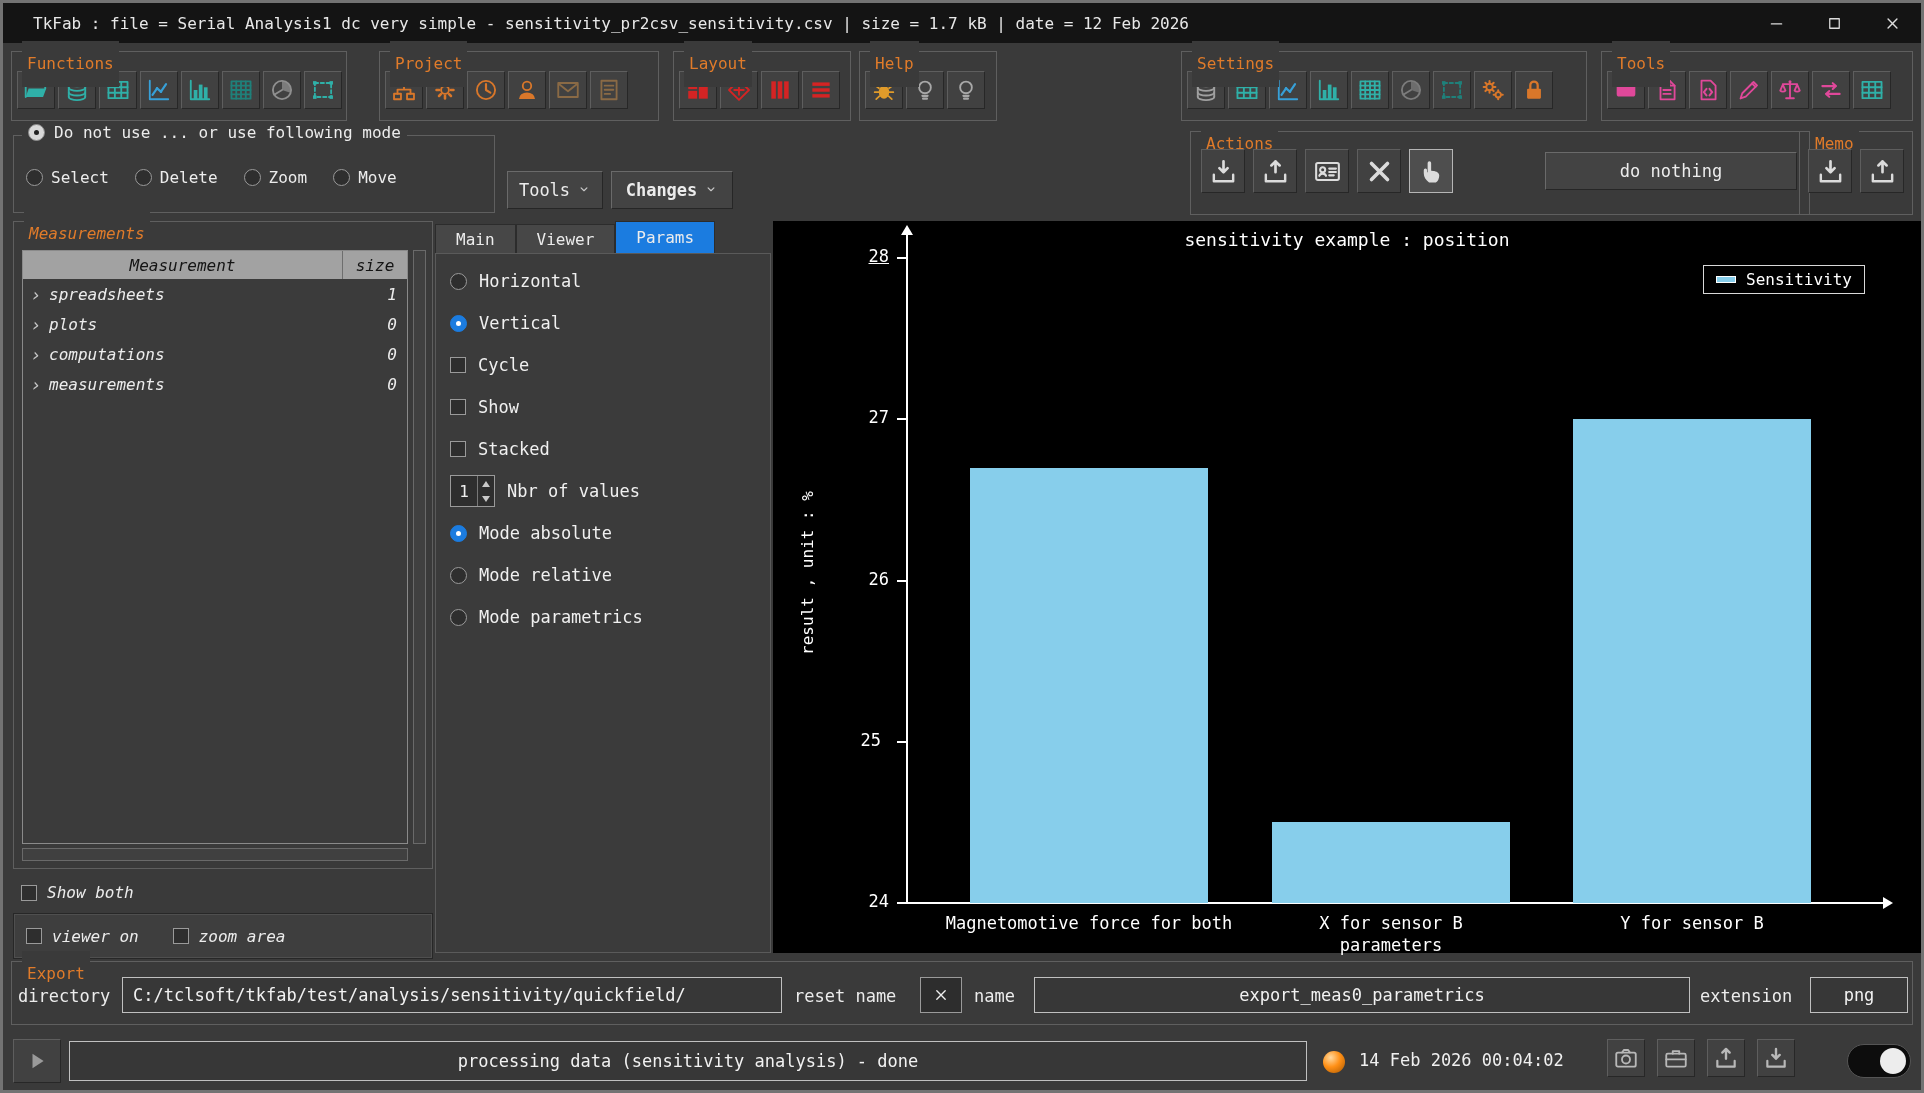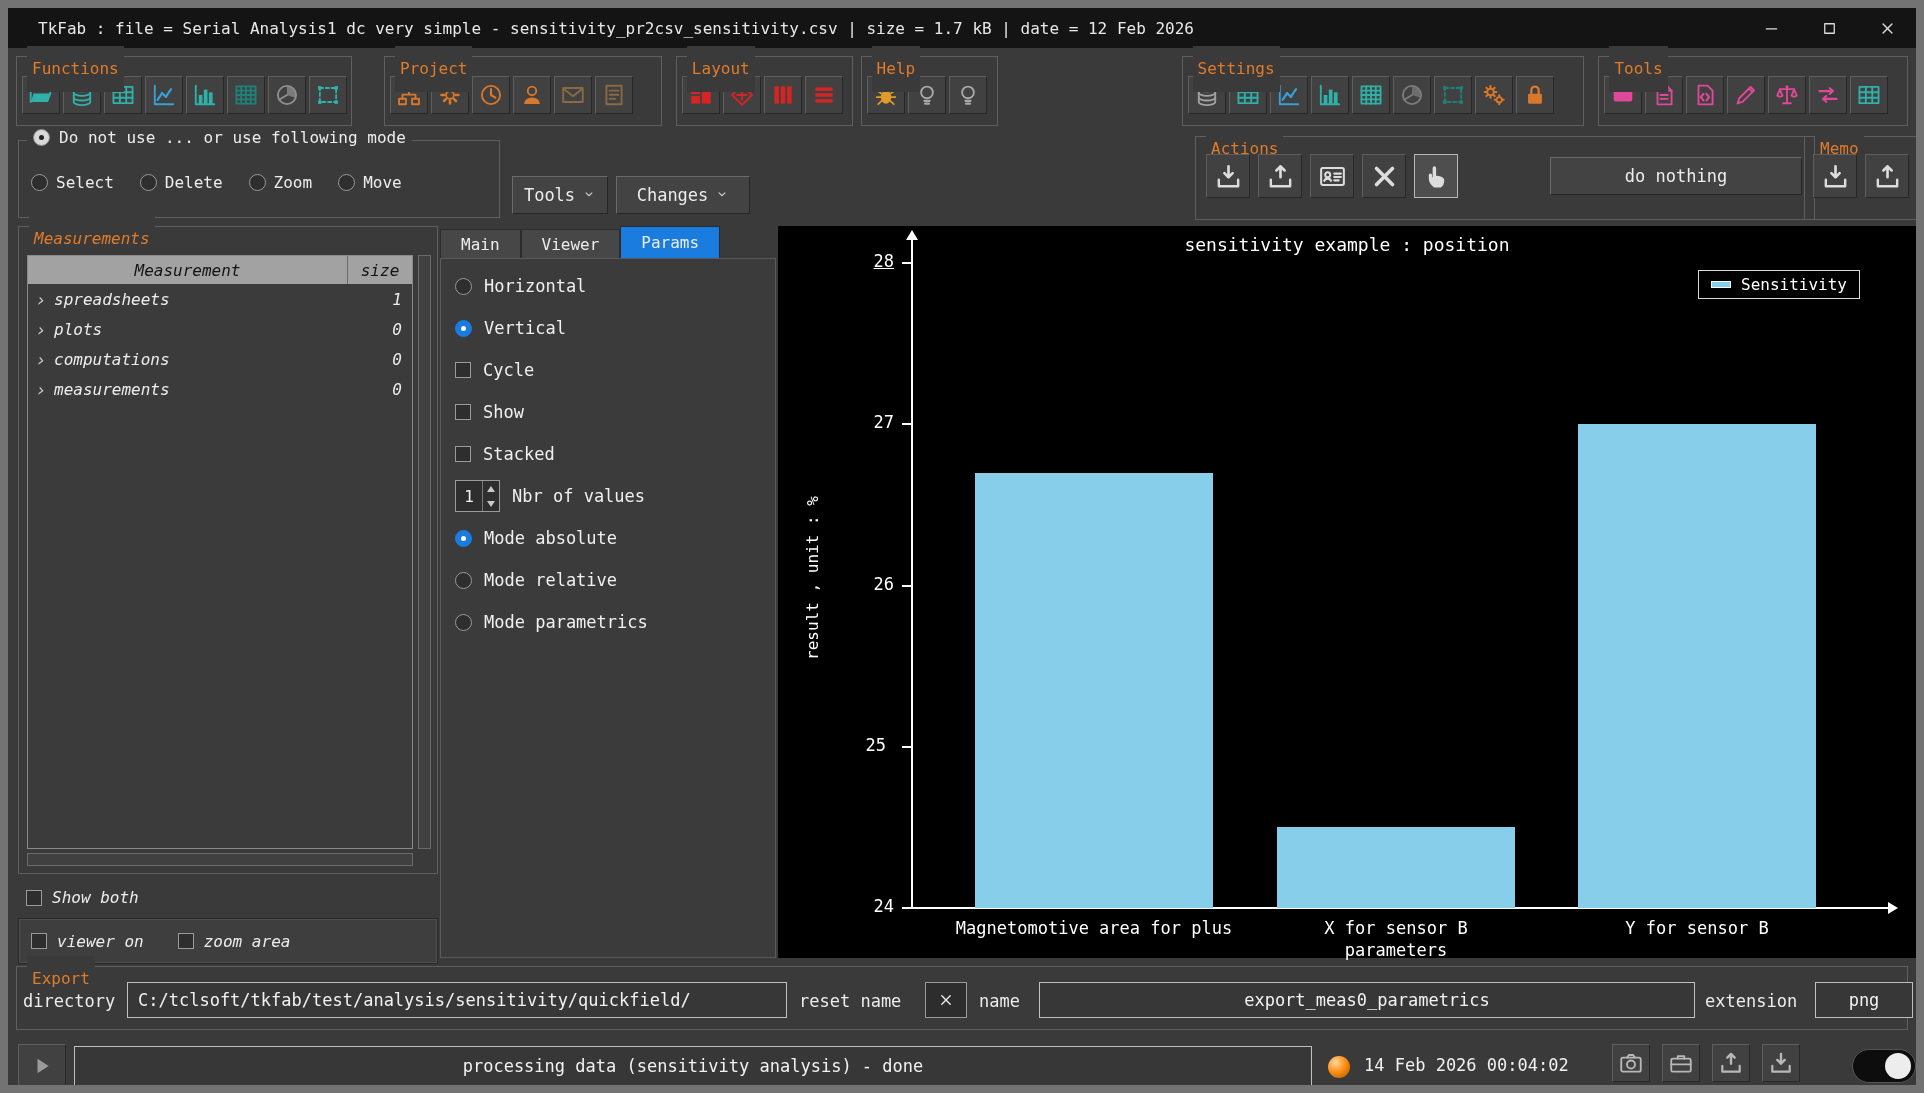--- a/index.html
+++ b/index.html
@@ -1,19 +1,19 @@
 <!DOCTYPE html>
 <html><head>
 <meta charset="utf-8">
 <style>
   * { box-sizing: border-box; margin: 0; padding: 0; }
   html,body { background:#000; }
   body { font-family:"DejaVu Sans Mono","Liberation Mono",monospace; }
   #app { position:relative; width:1924px; height:1093px; background:#3a3a3a;
-         border:8px solid #737373; overflow:hidden; color:#ececec; }
+         border:3px solid #737373; overflow:hidden; color:#ececec; }
 
   
   .titlebar { position:absolute; left:0; right:0; top:0; height:40px; background:#141414;
               display:flex; align-items:center; padding-left:30px; }
   .titletext { color:#e8e8e8; font-size:16px; white-space:nowrap; }
   .win-controls { position:absolute; right:0; top:0; height:40px; display:flex; }
   .win-btn { width:58px; height:40px; display:flex; align-items:center; justify-content:center; color:#dcdcdc; }
   .win-btn svg { width:19px; height:19px; }
 
   
@@ -46,21 +46,21 @@
   .radio.checked { background:#1b7ce0; border-color:#1b7ce0; }
   .radio.checked::after { content:""; position:absolute; inset:5px; border-radius:50%; background:#fff; }
   .radio.checked-dark { background:#d9d9d9; border-color:#8a8a8a; }
   .radio.checked-dark::after { content:""; position:absolute; inset:5px; border-radius:50%; background:#222; }
   .checkbox { width:16px; height:16px; border:1px solid #9a9a9a; background:#2e2e2e; flex:0 0 auto; }
   .t-btn { position:absolute; height:38px; background:#434343; color:#ececec; font-size:17px;
            border:1px solid; border-color:#6a6a6a #262626 #262626 #6a6a6a;
            display:flex; align-items:center; justify-content:center; gap:7px; }
   .t-btn svg { width:14px; height:14px; color:#c9c9c9; }
   .tools-btn { left:496px; top:40px; width:96px; }
-  .changes-btn { left:600px; top:40px; width:134px; }
+  .changes-btn { left:600px; top:40px; width:122px;font-weight:bold; }
   .actions-group { position:absolute; left:1158px; top:0; width:620px; height:84px; border:1px solid #5f5f5f;margin-left:21px; }
   .actions-content { position:absolute; left:10px; top:17px; display:flex; gap:8px; align-items:center; }
   .do-nothing { position:static; width:252px; height:38px; margin-left:84px; font-size:17px; }
   .memo-group { position:absolute; left:1788px; top:0; width:114px; height:84px; border:1px solid #5f5f5f; }
   .memo-content { position:absolute; left:8px; top:17px; display:flex; gap:8px; }
 
   
   .leftcol { position:absolute; left:10px; top:218px; width:420px; height:732px;font-style:italic; }
   .meas-group { position:absolute; left:0; top:0; right:0; height:648px; border:1px solid #5f5f5f; }
   .treewrap { position:absolute; left:8px; top:28px; right:24px; bottom:24px;
@@ -674,21 +674,21 @@
         <div class="c-ticklabel" style="left: 52px; top: 670px;">24</div>
         <div class="c-tick" style="left: 124px; top: 519.75px;"></div>
         <div class="c-ticklabel" style="left: 44px; top: 508.75px;">25</div>
         <div class="c-tick" style="left: 124px; top: 358.5px;"></div>
         <div class="c-ticklabel" style="left: 52px; top: 347.5px;">26</div>
         <div class="c-tick" style="left: 124px; top: 197.25px;"></div>
         <div class="c-ticklabel" style="left: 52px; top: 186.25px;">27</div>
         <div class="c-tick" style="left: 124px; top: 36px;"></div>
         <div class="c-ticklabel" style="left: 52px; top: 25px; text-decoration: underline;">28</div>
         <div class="c-bar" style="left: 197px; top: 246.625px; width: 238px; height: 435.375px; background: rgb(135, 206, 235);"></div>
-        <div class="c-catlabel" style="left: 136px; top: 692px;">Magnetomotive area for plus</div>
+        <div class="c-catlabel" style="left: 136px; top: 692px;">Magnetomotive force for both</div>
         <div class="c-bar" style="left: 499px; top: 601.375px; width: 238px; height: 80.625px; background: rgb(135, 206, 235);"></div>
         <div class="c-catlabel" style="left: 438px; top: 692px;">X for sensor B</div>
         <div class="c-bar" style="left: 800px; top: 198.25px; width: 238px; height: 483.75px; background: rgb(135, 206, 235);"></div>
         <div class="c-catlabel" style="left: 739px; top: 692px;">Y for sensor B</div>
       </div>
   </div>
 
   <div class="export-group">
     <span class="glabel">Export</span>
     <span class="x-label l-dir">directory</span>

